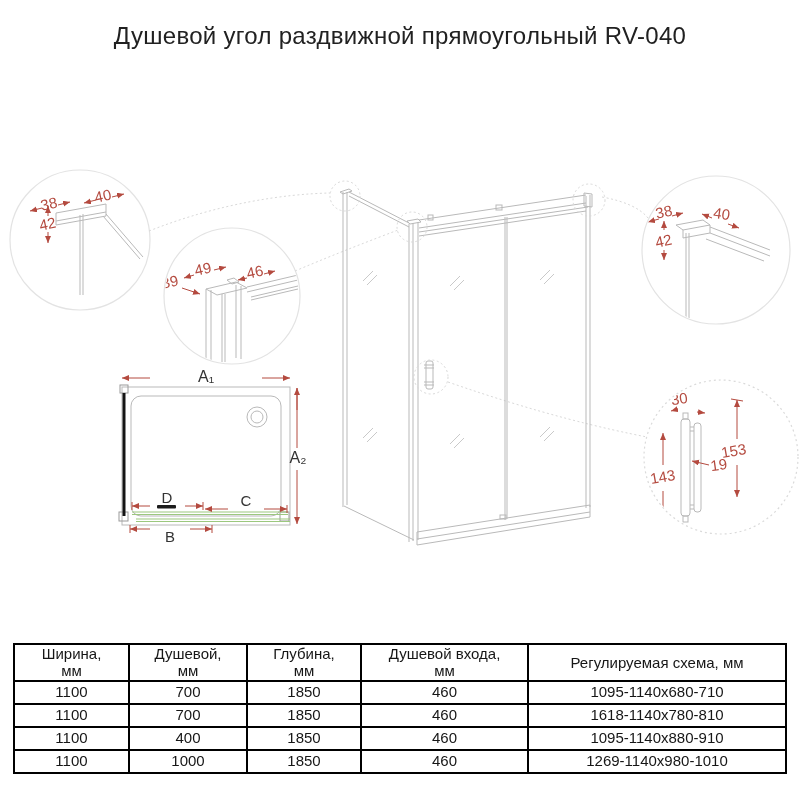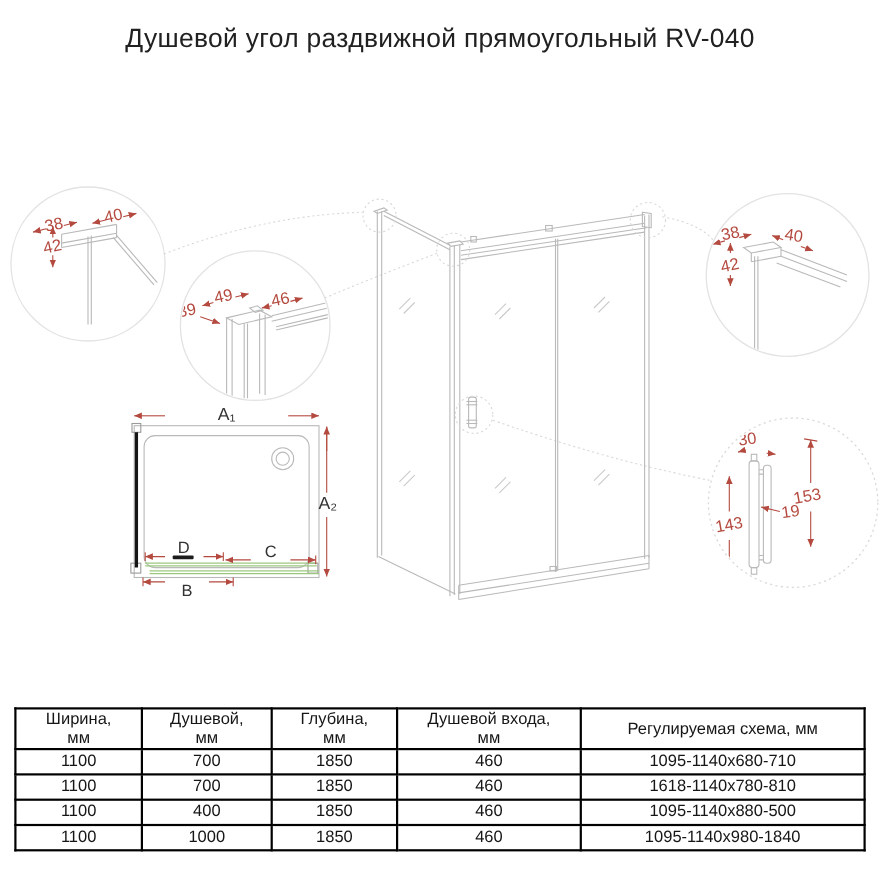--- a/index.html
+++ b/index.html
@@ -293,25 +293,25 @@
         <td>700</td>
         <td>1850</td>
         <td>460</td>
         <td>1618-1140x780-810</td>
       </tr>
       <tr>
         <td>1100</td>
         <td>400</td>
         <td>1850</td>
         <td>460</td>
-        <td>1095-1140x880-500</td>
+        <td>1095-1140x880-910</td>
       </tr>
       <tr>
         <td>1100</td>
         <td>1000</td>
         <td>1850</td>
         <td>460</td>
-        <td>1095-1140x980-1840</td>
+        <td>1269-1140x980-1010</td>
       </tr>
     </tbody>
   </table>
 
 </div>
 
 </body></html>

